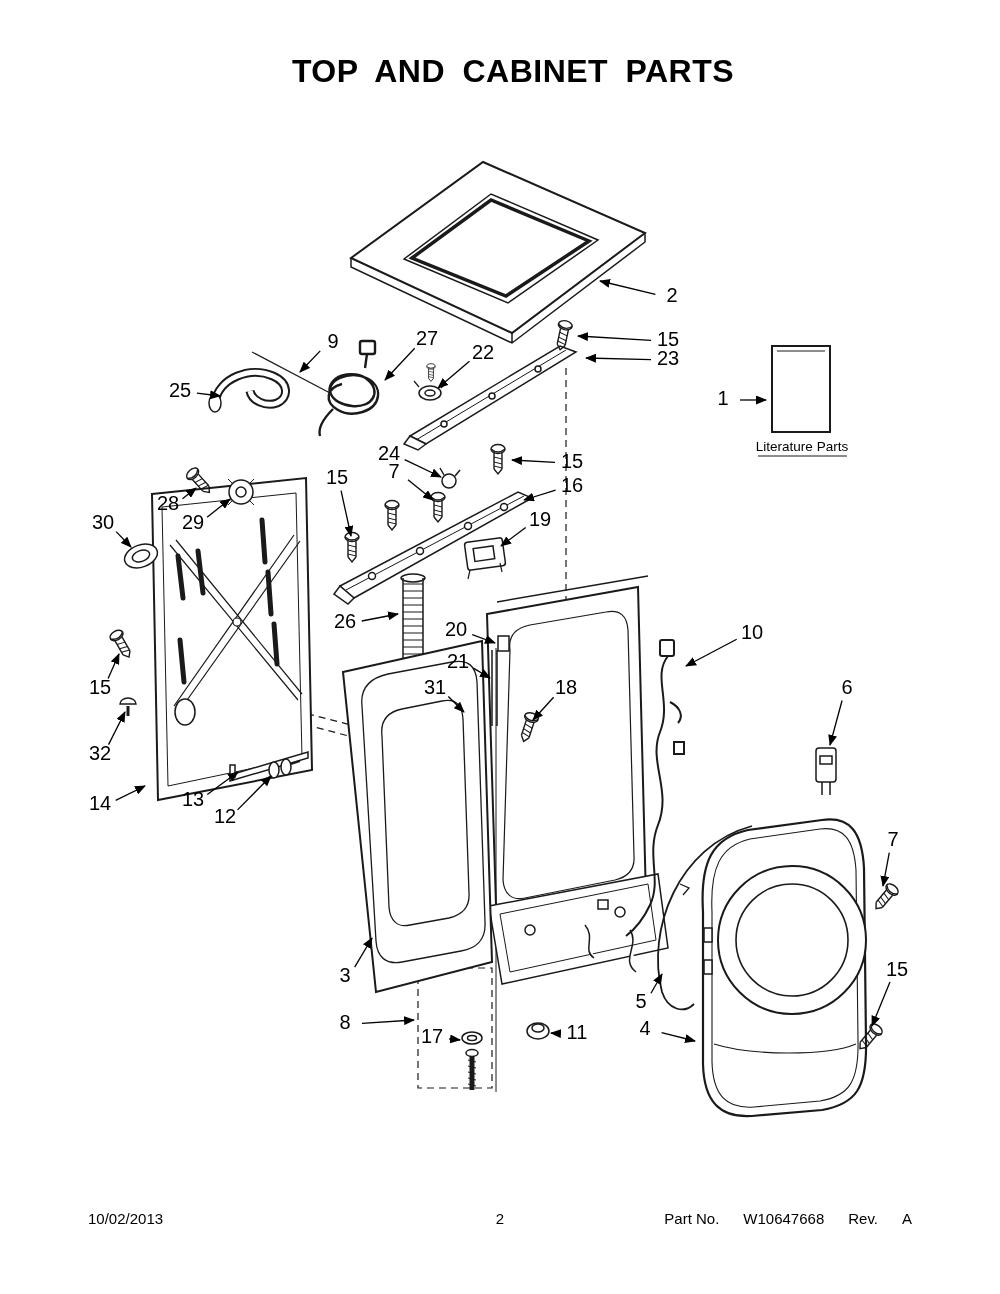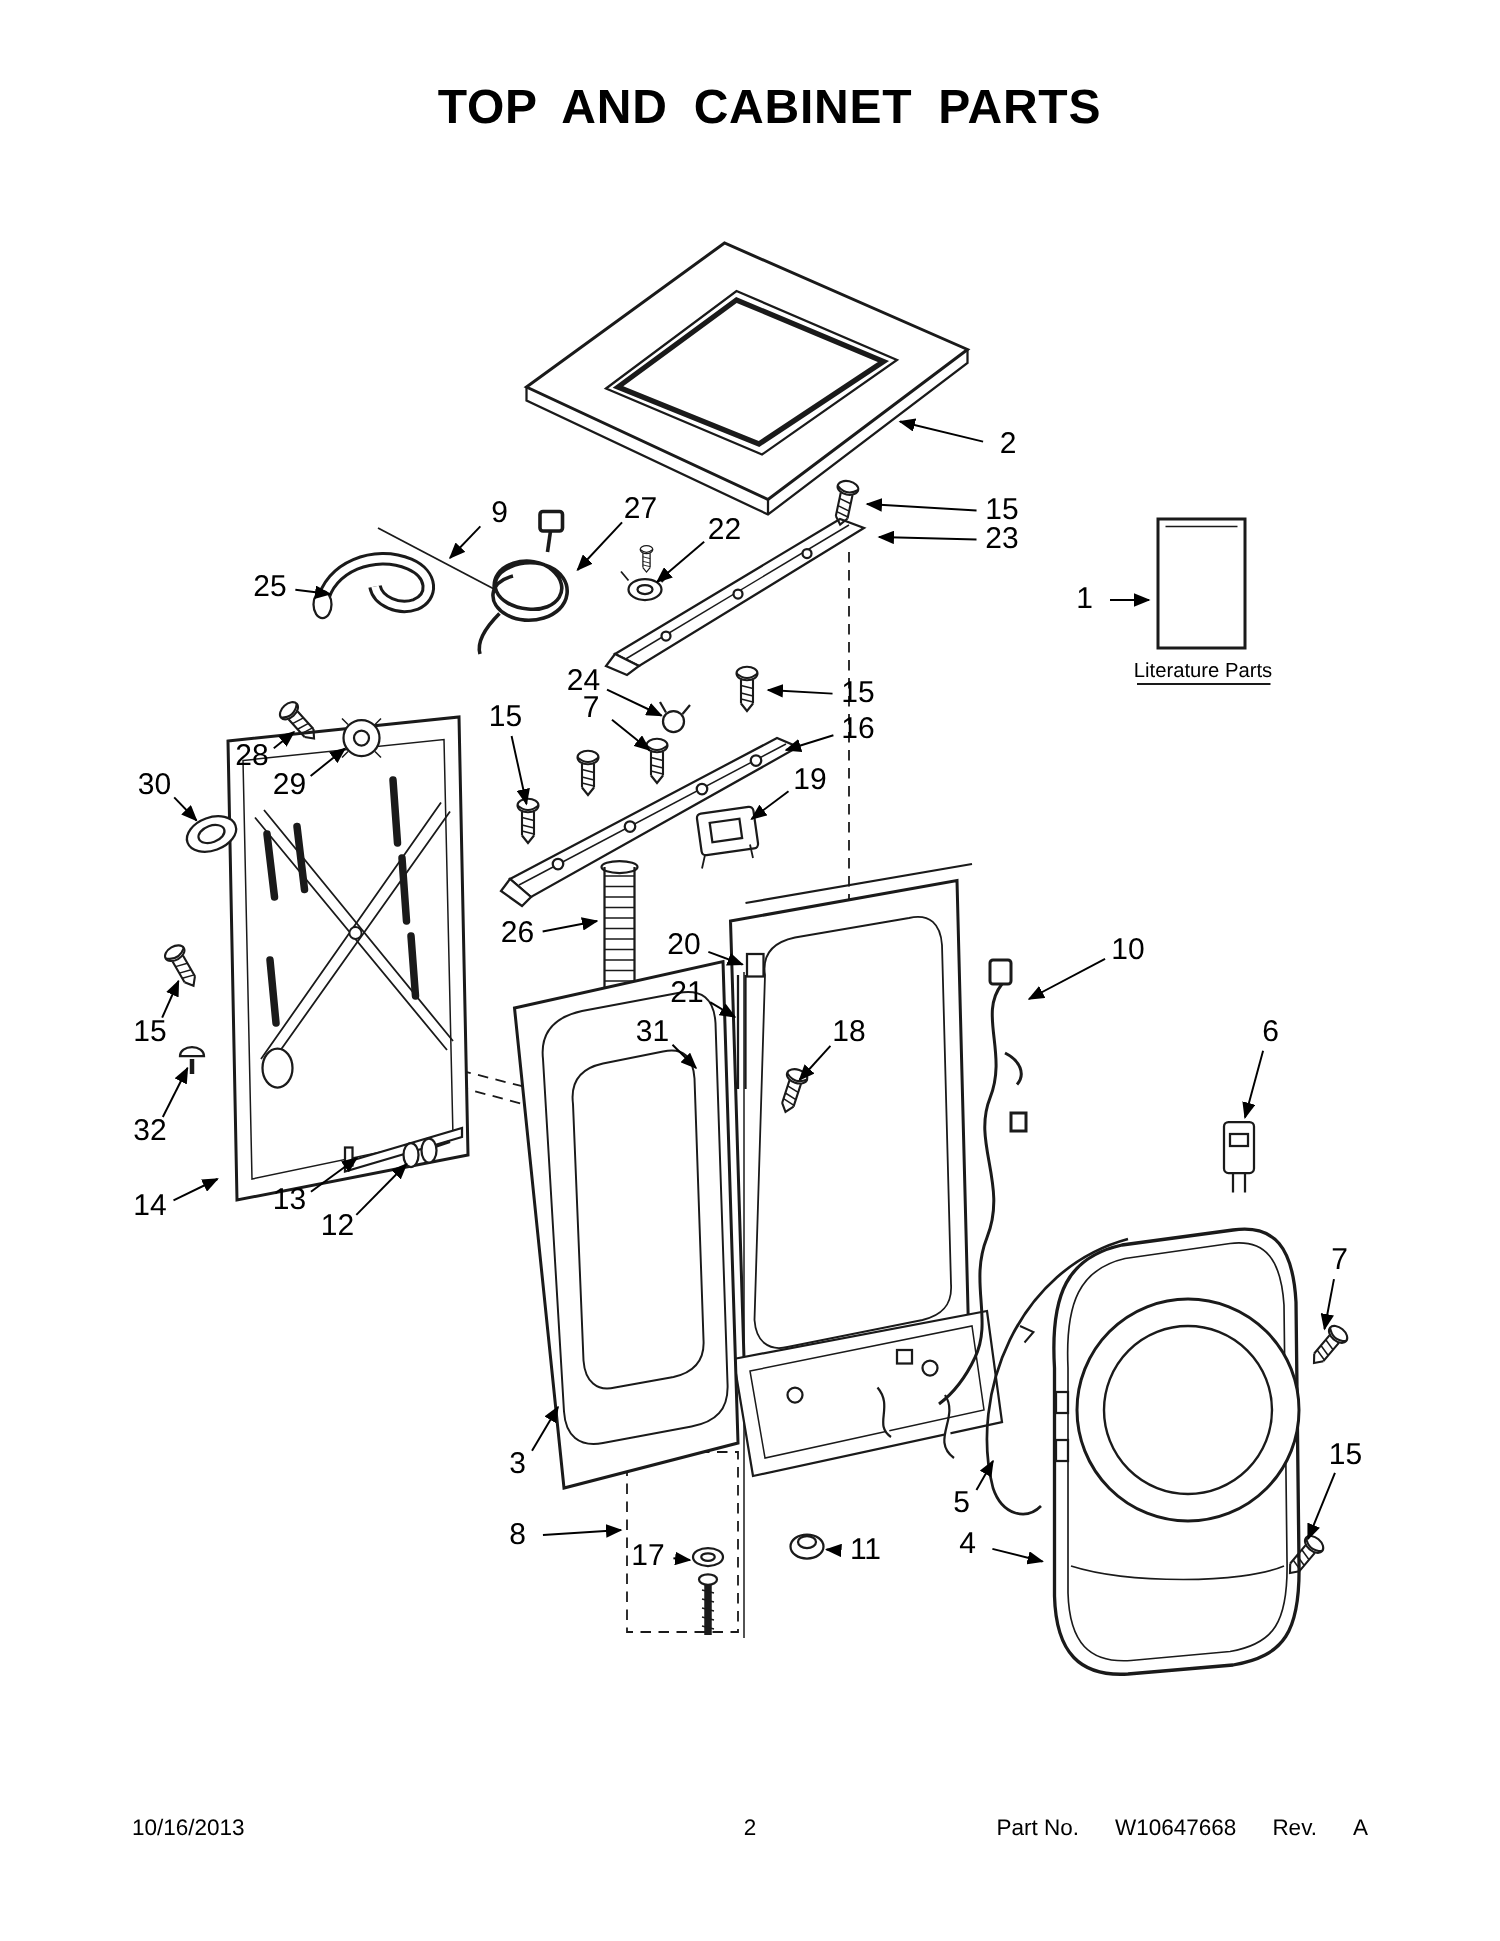--- a/index.html
+++ b/index.html
@@ -315,18 +315,18 @@
         <line x1="661.6029559339866" y1="1032.5783413921015" x2="695" y2="1041" class="leader"></line>
         <text x="645" y="1030" class="callout">4</text>
         <line x1="889.3121822170829" y1="852.7142447222075" x2="883" y2="886" class="leader"></line>
         <text x="893" y="841" class="callout">7</text>
         <line x1="889.9653499468799" y1="981.9243977295513" x2="872" y2="1026" class="leader"></line>
         <text x="897" y="971" class="callout">15</text>
       </g>
   </svg>
 
   <div class="footer">
-    <span class="date">10/16/2013</span>
+    <span class="date">10/02/2013</span>
     <span class="pagenum">2</span>
     <span class="partinfo"><span>Part No.</span><span>W10647668</span><span>Rev.</span><span>A</span></span>
   </div>
 
 </div>
 
 </body></html>

